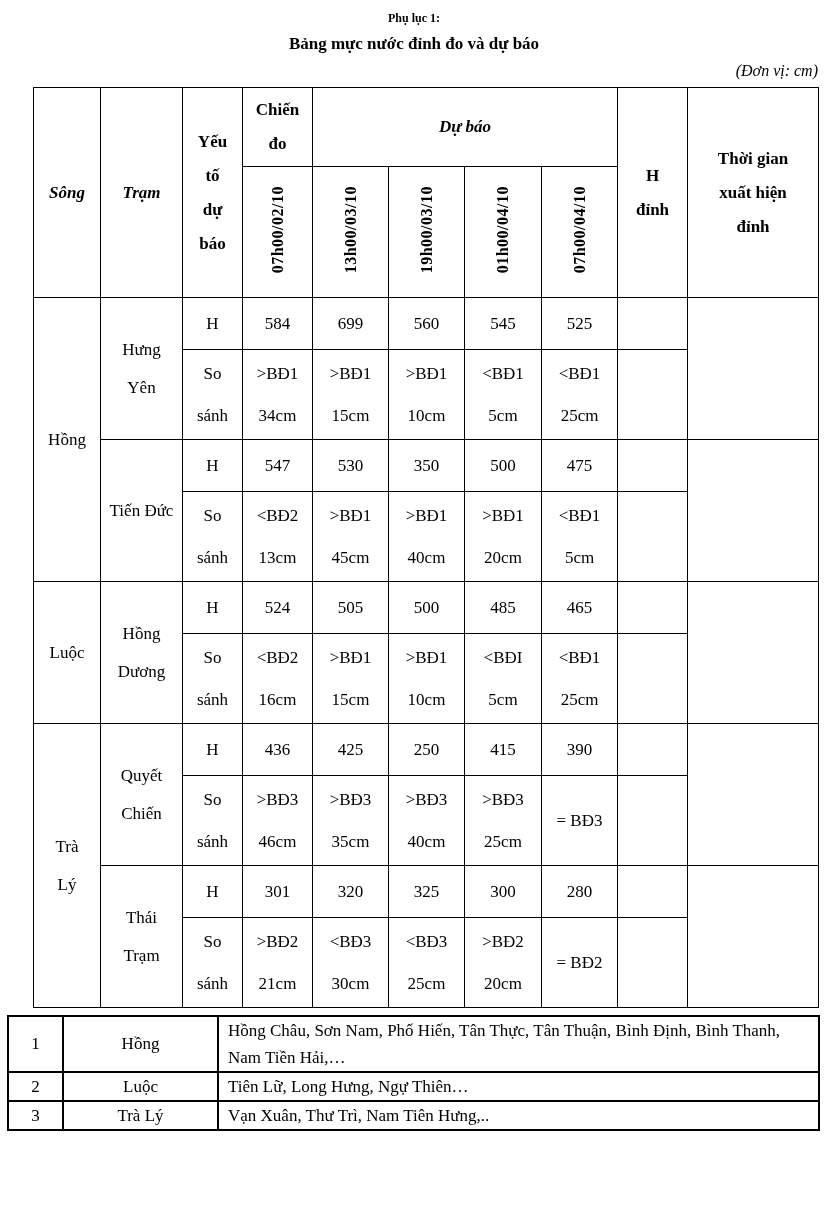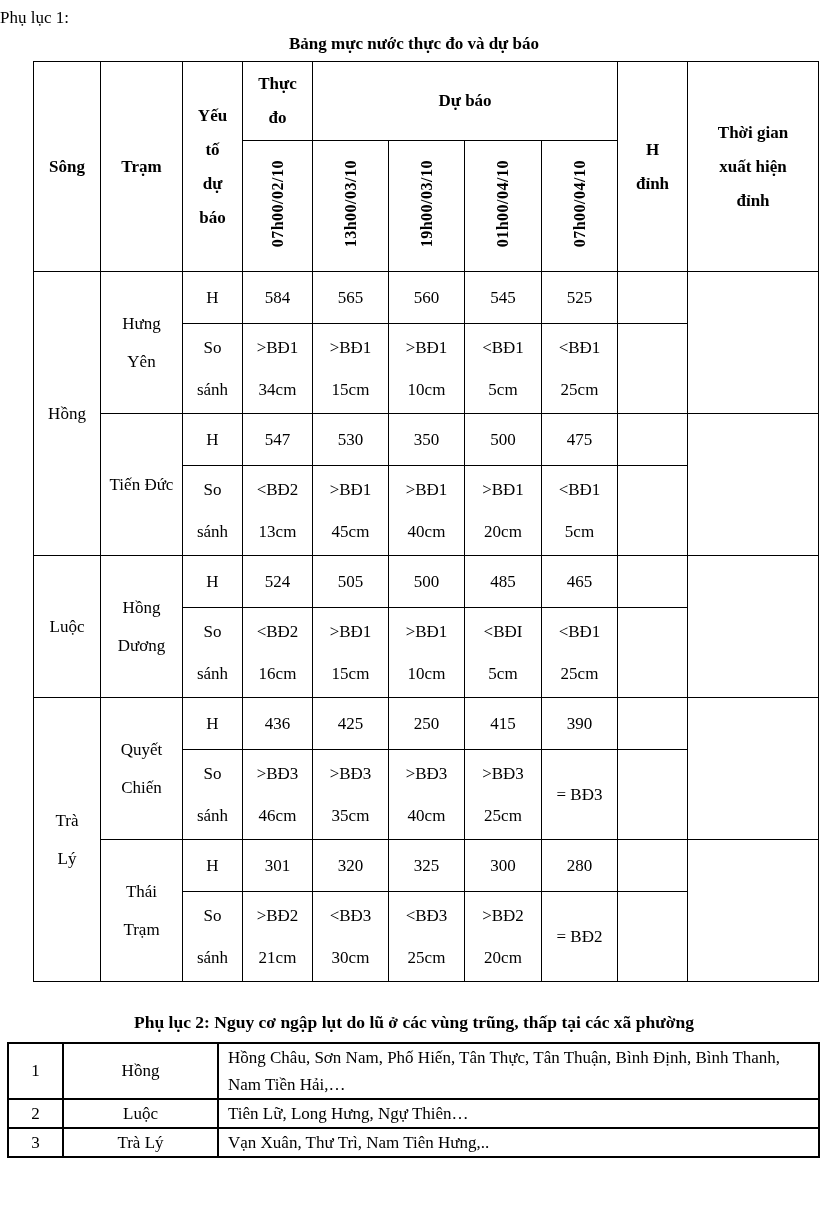--- a/index.html
+++ b/index.html
@@ -4,36 +4,36 @@
 <style>
   html,body{margin:0;padding:0;background:#fff;color:#000;}
   body{
     width:828px;height:1211px;overflow:hidden;
     font-family:"Liberation Serif","DejaVu Serif",serif;
     -webkit-font-smoothing:antialiased;
   }
   .page{position:relative;width:828px;height:1211px;}
 
   
-  .title1{margin-top:5px;text-align:left;font-weight:normal;font-size:17px;line-height:26px;}
+  .title1{margin-top:5px;text-align:center;font-weight:bold;font-size:12px;line-height:26px;}
   .title2{text-align:center;font-weight:bold;font-size:17px;line-height:26px;}
   .unit-note{text-align:right;font-style:italic;font-size:16px;line-height:24px;padding-right:10px;margin-top:2px;}
 
   
   table{border-collapse:collapse;table-layout:fixed;}
   .t1{margin:4px 0 0 33px;width:785px;}
   .t1 td{
     border:1px solid #000;text-align:center;vertical-align:middle;
     font-size:17px;padding:0;overflow:visible;
   }
   .t1 .hr1{height:79px;}
   .t1 .hr2{height:131px;}
   .t1 .rh{height:52px;}
   .t1 .rs{height:90px;}
-  .t1 .bold{font-weight:bold;}
+  .t1 .bold{font-weight:bold;font-style:italic;}
   .inner{margin:0 auto;line-height:34px;font-weight:bold;}
   .w36{max-width:36px;} .w50{max-width:50px;} .w44{max-width:44px;} .w102{max-width:102px;}
   .name{margin:0 auto;line-height:38px;}
   .nw64{max-width:64px;} .nw44{max-width:44px;}
   .ssl{display:block;line-height:42px;}
   .sslabel{margin:0 auto;max-width:46px;line-height:42px;}
   .vert{
     display:inline-block;writing-mode:vertical-rl;transform:rotate(180deg);
     font-weight:bold;font-size:16px;letter-spacing:0.5px;white-space:nowrap;
   }
@@ -50,21 +50,22 @@
   .t2 .c-tt{text-align:center;}
   .t2 .c-river{text-align:center;}
   .t2 .c-areas{text-align:left;padding:0 6px 0 9px;line-height:27px;}
 </style>
 </head>
 <body>
 
 <div class="page">
 
   <div class="title1">Phụ lục 1:</div>
-  <div class="title2">Bảng mực nước thực đo và dự báo</div>
+  <div class="title2">Bảng mực nước đỉnh đo và dự báo</div>
+  <div class="unit-note">(Đơn vị: cm)</div>
 
   <table class="t1">
     <colgroup>
       <col style="width:67px">
         <col style="width:82px">
         <col style="width:60px">
       <col style="width:70px">
         <col style="width:76px">
         <col style="width:76px">
       <col style="width:77px">
@@ -74,21 +75,21 @@
     </colgroup>
     <tbody>
 
       <tr class="hr1">
         <td rowspan="2" class="bold">Sông</td>
         <td rowspan="2" class="bold">Trạm</td>
         <td rowspan="2">
             <div class="inner w36">Yếu tố dự báo</div>
           </td>
         <td>
-            <div class="inner w50">Thực đo</div>
+            <div class="inner w50">Chiến đo</div>
           </td>
         <td colspan="4" class="bold">Dự báo</td>
         <td rowspan="2">
             <div class="inner w44">H đỉnh</div>
           </td>
         <td rowspan="2">
             <div class="inner w102">Thời gian xuất hiện đỉnh</div>
           </td>
       </tr>
       <tr class="hr2">
@@ -101,21 +102,21 @@
 
       <tr class="rh">
         <td rowspan="4">
             <div class="name nw44">Hồng</div>
           </td>
         <td rowspan="2">
             <div class="name nw64">Hưng Yên</div>
           </td>
         <td>H</td>
         <td>584</td>
-        <td>565</td>
+        <td>699</td>
         <td>560</td>
         <td>545</td>
         <td>525</td>
         <td></td>
         <td rowspan="2"></td>
       </tr>
       <tr class="rs">
         <td>
             <div class="sslabel">So sánh</div>
           </td>
@@ -303,21 +304,20 @@
           </td>
         <td>
             <span class="ssl">= BĐ2</span>
             <span class="ssl"></span>
           </td>
         <td></td>
       </tr>
     </tbody>
   </table>
 
-  <div class="t2-caption">Phụ lục 2: Nguy cơ ngập lụt do lũ ở các vùng trũng, thấp tại các xã phường</div>
 
   <table class="t2">
     <colgroup>
       <col style="width:55px">
         <col style="width:155px">
         <col style="width:601px">
     </colgroup>
     <tbody>
       <tr class="r1">
         <td class="c-tt">1</td>

